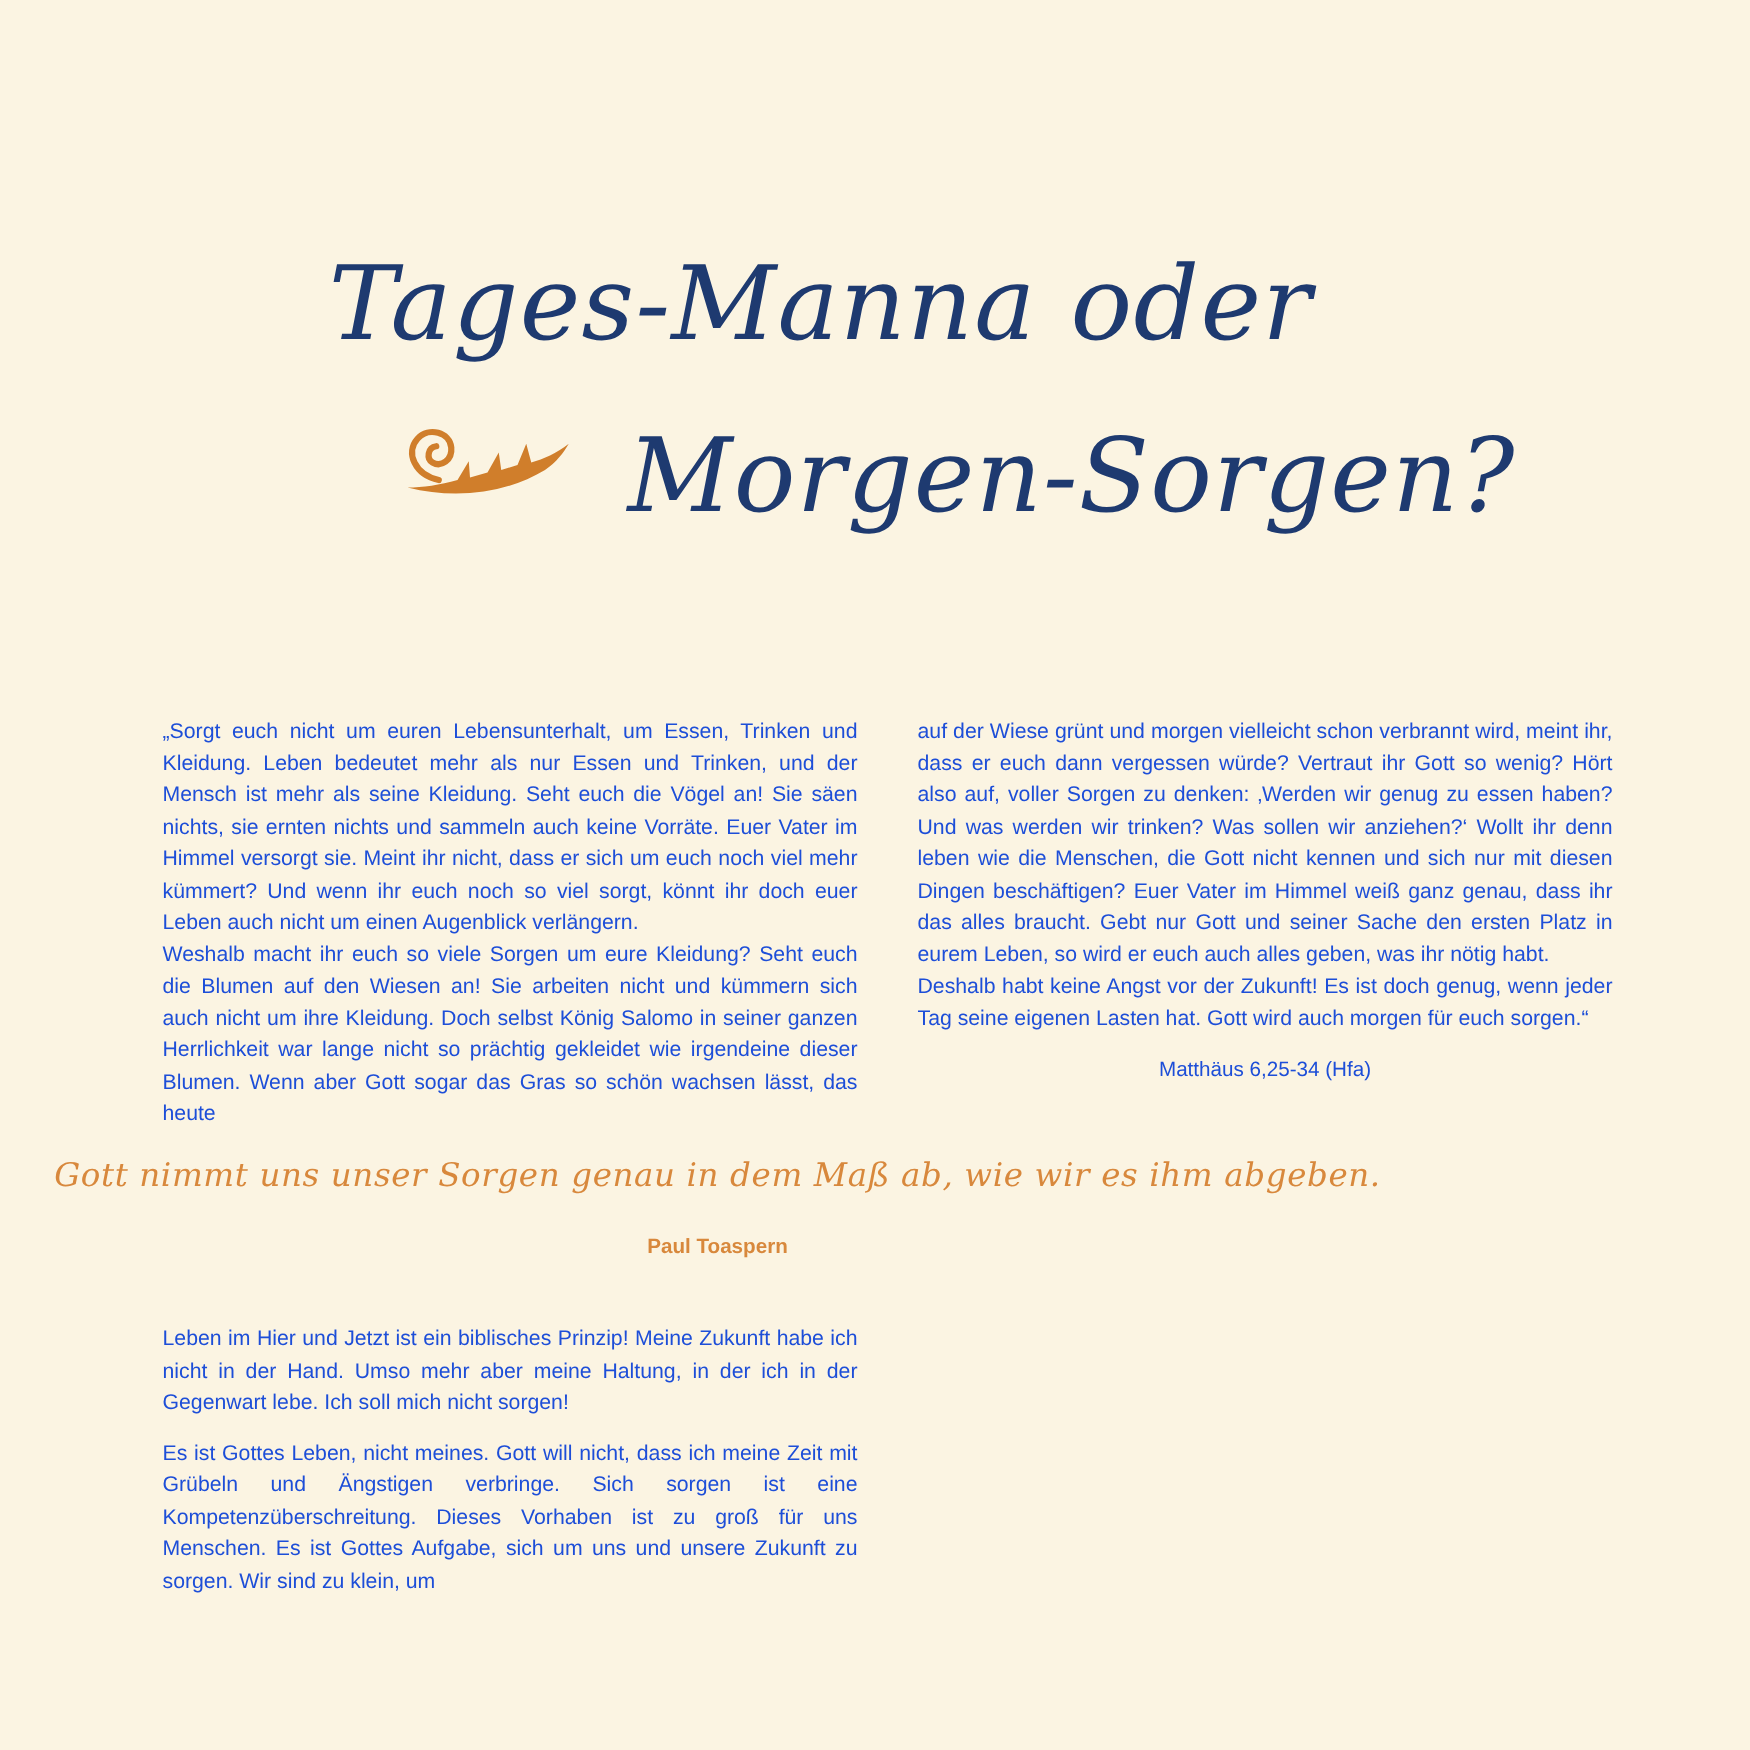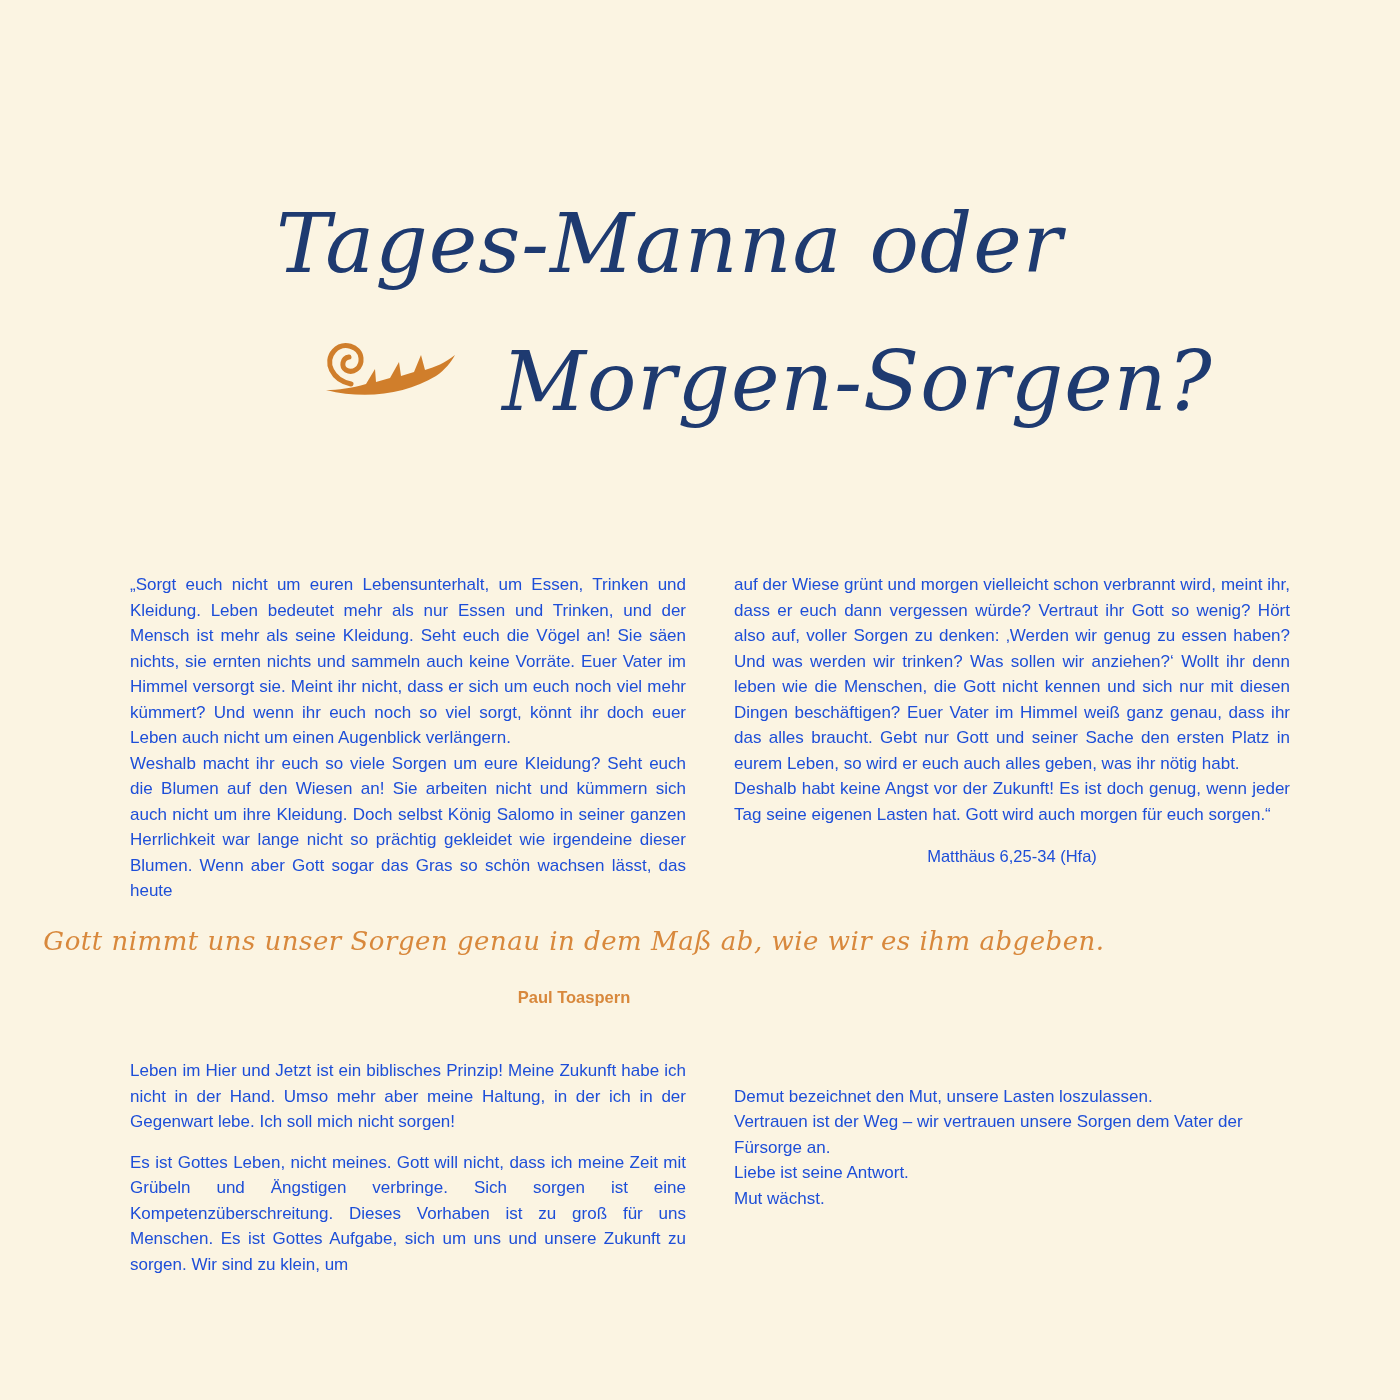--- a/index.html
+++ b/index.html
@@ -17,21 +17,21 @@
   .title-line {
     position: absolute;
     font-family: "DejaVu Serif", serif;
     font-style: italic;
     font-weight: normal;
     font-size: 82px;
     letter-spacing: 1px;
     color: #1E3A70;
     white-space: nowrap;
   }
-  .title-line-1 { left: 276px; top: 196px; }
+  .title-line-1 { left: 263px; top: 196px; }
   .title-line-2 { left: 502px; top: 334px; }
   .ornament {
     position: absolute; left: 318px; top: 338px;
     width: 138px; height: 62px;
   }
   
   .two-col {
     position: absolute;
     left: 130px;
     width: 1148px;
@@ -106,22 +106,16 @@
     <div class="quote-text">Gott nimmt uns unser Sorgen genau in dem Maß ab, wie wir es ihm abgeben.</div>
     <div class="quote-author">Paul Toaspern</div>
   </div>
 
   <div class="two-col reflection-section">
     <div class="col">
       <p>Leben im Hier und Jetzt ist ein biblisches Prinzip! Meine Zukunft habe ich nicht in der Hand. Umso mehr aber meine Haltung, in der ich in der Gegenwart lebe. Ich soll mich nicht sorgen!</p>
       <p class="gap-before">Es ist Gottes Leben, nicht meines. Gott will nicht, dass ich meine Zeit mit Grübeln und Ängstigen verbringe. Sich sorgen ist eine Kompetenzüberschreitung. Dieses Vorhaben ist zu groß für uns Menschen. Es ist Gottes Aufgabe, sich um uns und unsere Zukunft zu sorgen. Wir sind zu klein, um</p>
     </div>
     <div class="col">
-      <div class="short-lines">
-        <div>Demut bezeichnet den Mut, unsere Lasten loszulassen.</div>
-        <div>Vertrauen ist der Weg – wir vertrauen unsere Sorgen dem Vater der Fürsorge an.</div>
-        <div>Liebe ist seine Antwort.</div>
-        <div>Mut wächst.</div>
-      </div>
     </div>
   </div>
 
 </div>
 
 </body></html>

